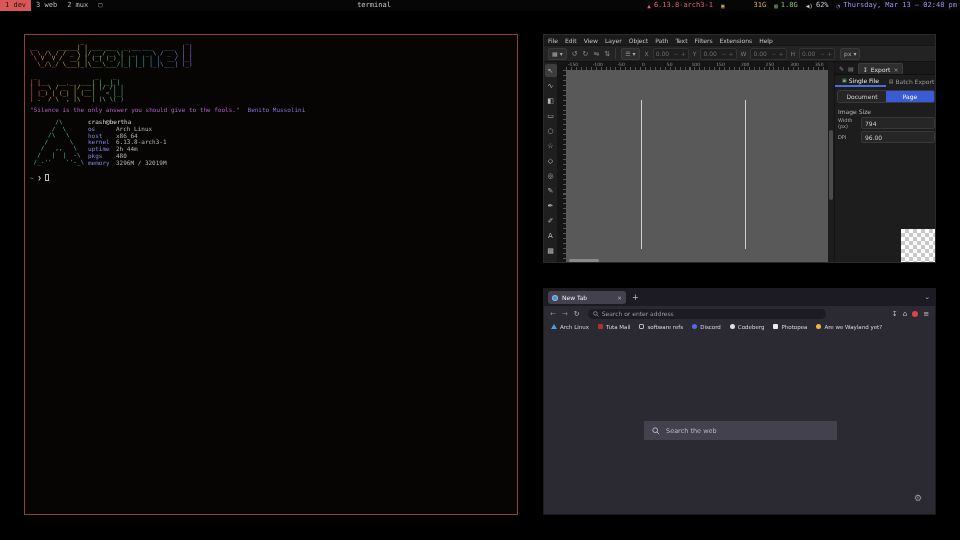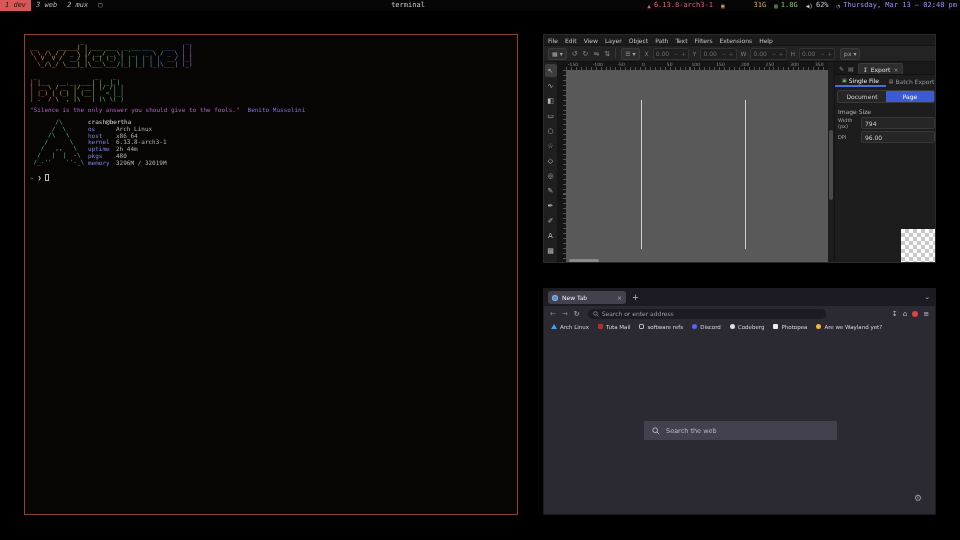--- a/index.html
+++ b/index.html
@@ -5,24 +5,24 @@
   * { margin:0; padding:0; box-sizing:border-box; }
   html,body { background:#000; }
   #screen { position:relative; width:960px; height:540px; background:#000; overflow:hidden;
             font-family:"DejaVu Sans", sans-serif; }
 
   
   .bar { position:absolute; left:0; top:0; width:960px; height:11px; background:#060606;
          display:flex; align-items:center; font-family:"DejaVu Sans Mono", monospace;
          font-size:7px; line-height:11px; color:#bfbfbf; }
   .bar-left { display:flex; align-items:center; height:11px; }
-  .ws { padding:0 5px; height:11px; display:inline-flex; align-items:center; color:#b9b9b9;font-style:italic; }
+  .ws { padding:0 5px; height:11px; display:inline-flex; align-items:center; color:#b9b9b9; }
   .ws.active { background:#d95757; color:#161616; }
   .ws-empty { padding:0 5px; color:#9a9a9a; }
-  .bar-title { position:absolute; left:328px; width:160px; text-align:center; color:#c9c9c9; }
+  .bar-title { position:absolute; left:294px; width:160px; text-align:center; color:#c9c9c9; }
   .bar-right { position:absolute; right:3px; top:0; height:11px; display:flex; gap:8px; align-items:center; }
   .mod { display:inline-flex; gap:3px; align-items:center; }
   .mod .ic { font-size:6px; }
 
   
   .terminal { position:absolute; left:24px; top:34px; width:494px; height:481px;
               background:#070404; border:1px solid #8b4436; overflow:hidden;
               font-family:"DejaVu Sans Mono", monospace; color:#c0c0c0; }
   .terminal pre { font-family:"DejaVu Sans Mono", monospace; }
   .ascii-banner { position:absolute; left:5px; top:3px; font-size:6px; line-height:5.8px;

